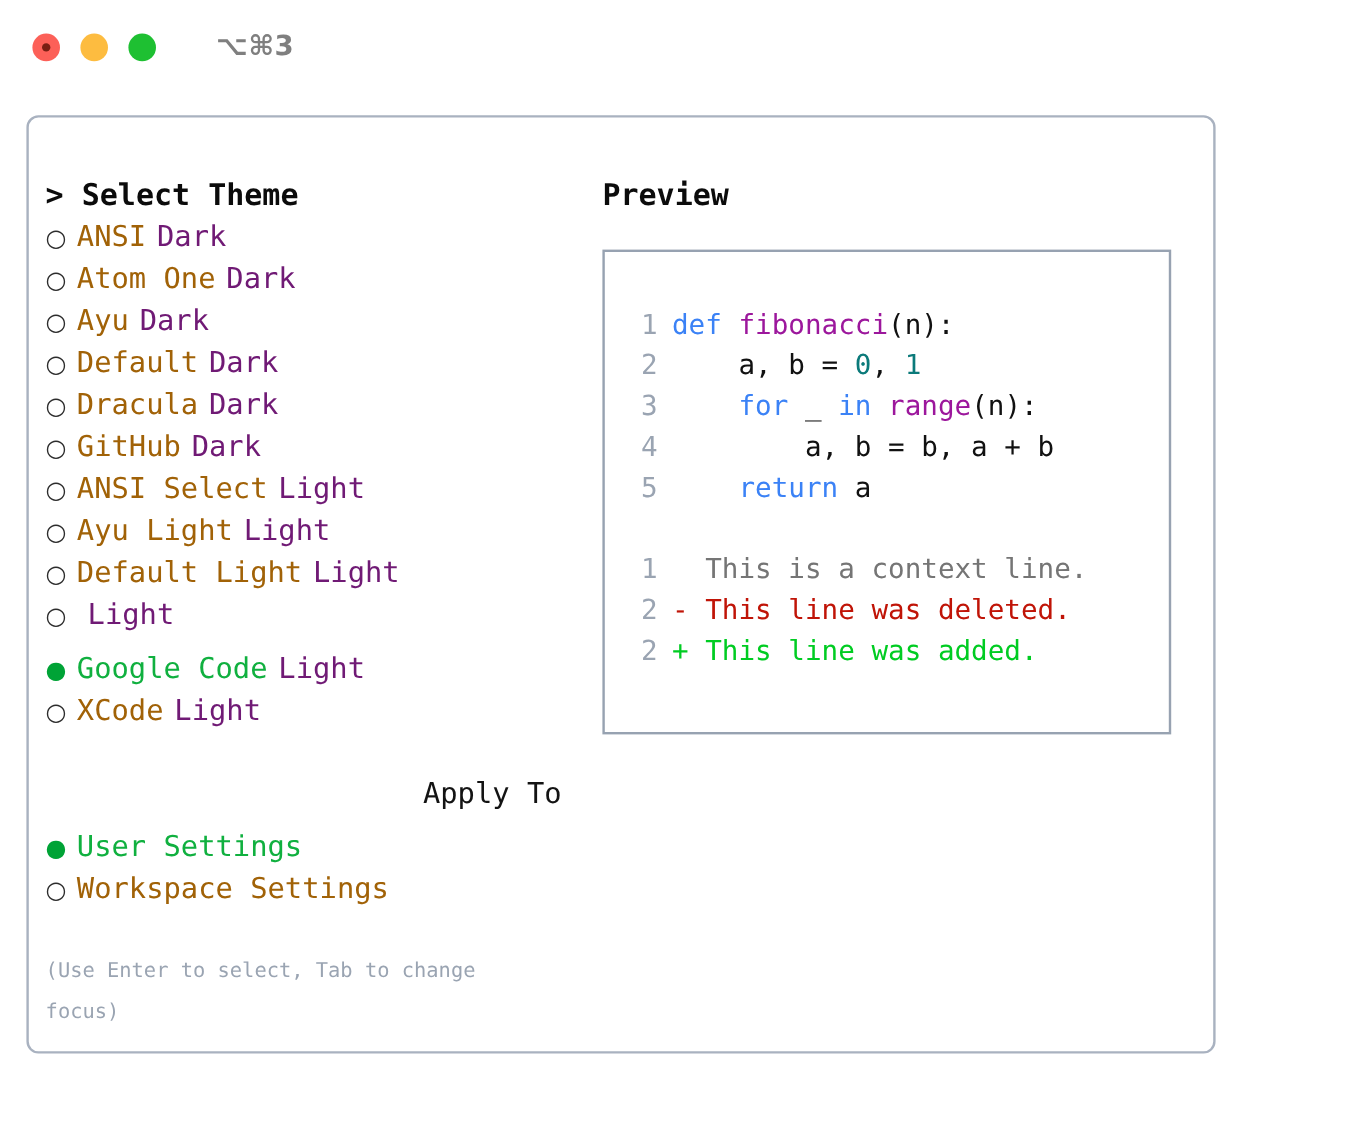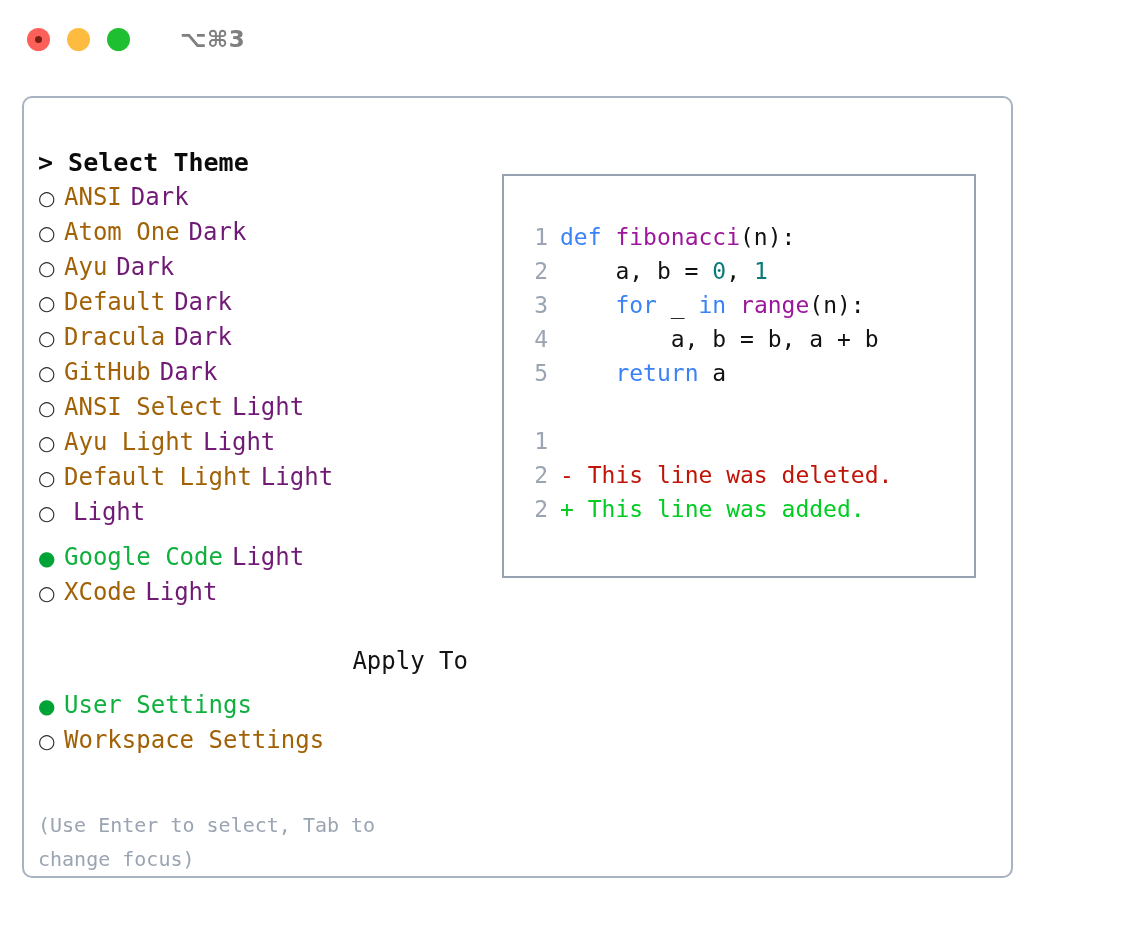--- a/index.html
+++ b/index.html
@@ -133,22 +133,22 @@
   .subheading {
     font-size: 24px;
     color: #131313;
     line-height: 34px;
     padding-left: 26px;
     white-space: pre;
     text-align: right;
   }
 
   .hint {
-    margin-top: 50px;
-    font-size: 20px;
+    margin-top: 34px;
+    font-size: 17px;
     line-height: 34px;
     color: #9aa4b2;
     width: 400px;
   }
 
   
   .right-col {
     position: absolute;
     left: 478px;
     top: 48px;
@@ -300,20 +300,21 @@
           <div class="opt-row">
             <span class="bullet">○</span>
             <span class="opt-label">Workspace Settings</span>
           </div>
         </div>
 
         <div class="hint">(Use Enter to select, Tab to change focus)</div>
       </div>
 
       <div class="right-col">
+        <div class="preview-title">Preview</div>
 
         <div class="preview-box">
 
           <div>
             <div class="code-line">
               <span class="lineno">1</span>
               <span class="tok-kw">def </span>
               <span class="tok-fn">fibonacci</span>
               <span class="tok-pln">(n):</span>
             </div>
@@ -345,20 +346,21 @@
               <span class="tok-pln"> a</span>
             </div>
           </div>
 
           <div class="code-gap"></div>
 
           <div>
             <div class="code-line">
               <span class="lineno">1</span>
               <span class="tok-ctx">  </span>
+              <span class="tok-ctx">This is a context line.</span>
             </div>
             <div class="code-line">
               <span class="lineno">2</span>
               <span class="tok-del">- </span>
               <span class="tok-del">This line was deleted.</span>
             </div>
             <div class="code-line">
               <span class="lineno">2</span>
               <span class="tok-add">+ </span>
               <span class="tok-add">This line was added.</span>

